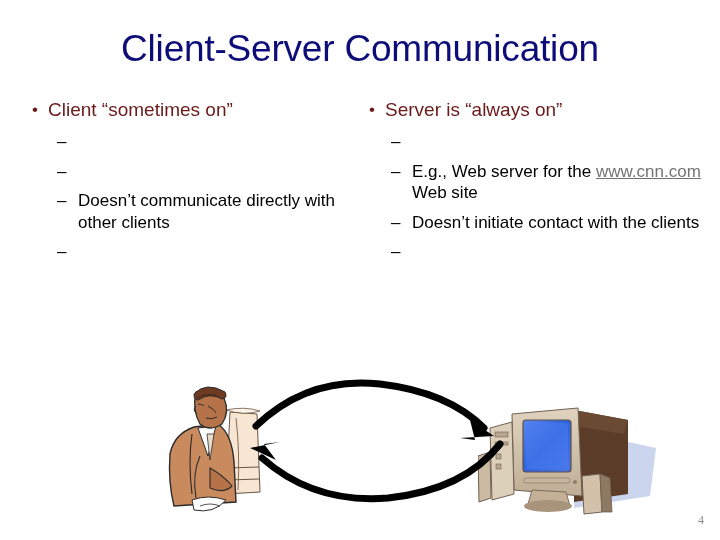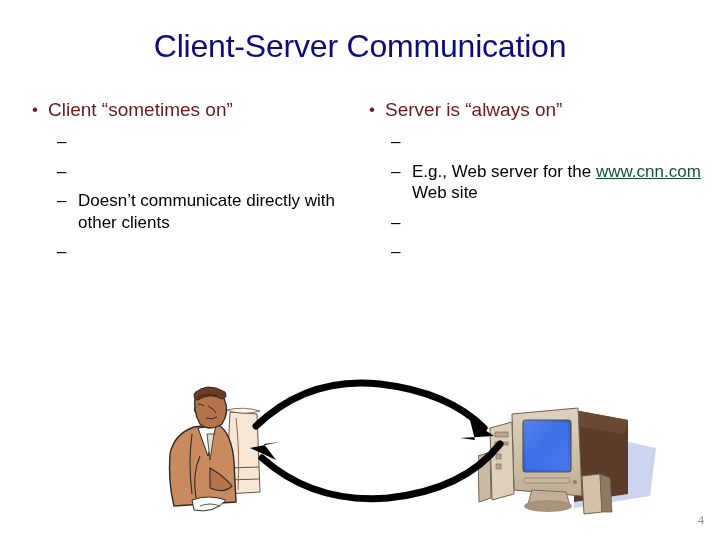--- a/index.html
+++ b/index.html
@@ -22,21 +22,21 @@
   }
 
   
   #slide-title {
     position: absolute;
     top: 28px;
     left: 0;
     width: 720px;
     text-align: center;
     color: #0d0d7a;
-    font-size: 32px;
+    font-size: 37px;
     font-weight: 400;
     letter-spacing: -0.2px;
     font-family: "Liberation Sans", sans-serif;
     white-space: nowrap;
   }
 
   
   .column {
     position: absolute;
     top: 98px;
@@ -84,21 +84,21 @@
   .bullet-l2 .dash {
     flex: 0 0 auto;
     width: 21px;
     color: #000000;
     font-size: 17px;
     line-height: 21.5px;
   }
   .bullet-l2 .txt { flex: 1 1 auto; }
 
   .weblink {
-    color: #14532d;
+    color: #737373;
     text-decoration: underline;
   }
 
   
   #client-art {
     position: absolute;
     left: 152px;
     top: 382px;
     width: 130px;
     height: 145px;
@@ -167,20 +167,21 @@
     <ul class="sublist">
       <li class="bullet-l2">
         <span class="dash">–</span>
       </li>
       <li class="bullet-l2">
         <span class="dash">–</span>
         <span class="txt"><span>E.g., Web server for the </span><a class="weblink" href="#">www.cnn.com</a><span> Web site</span></span>
       </li>
       <li class="bullet-l2">
         <span class="dash">–</span>
+        <span class="txt">Doesn’t initiate contact with the clients</span>
       </li>
       <li class="bullet-l2">
         <span class="dash">–</span>
       </li>
     </ul>
   </div>
 
   <div id="client-art">
     <svg viewBox="0 0 130 145" width="130" height="145" xmlns="http://www.w3.org/2000/svg">
 

